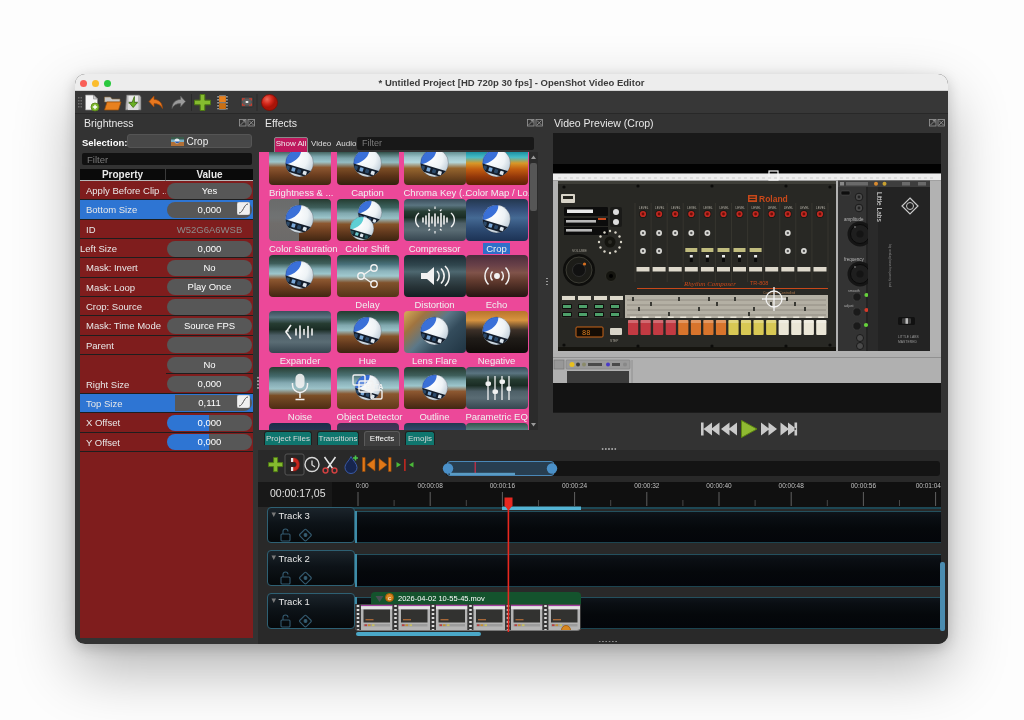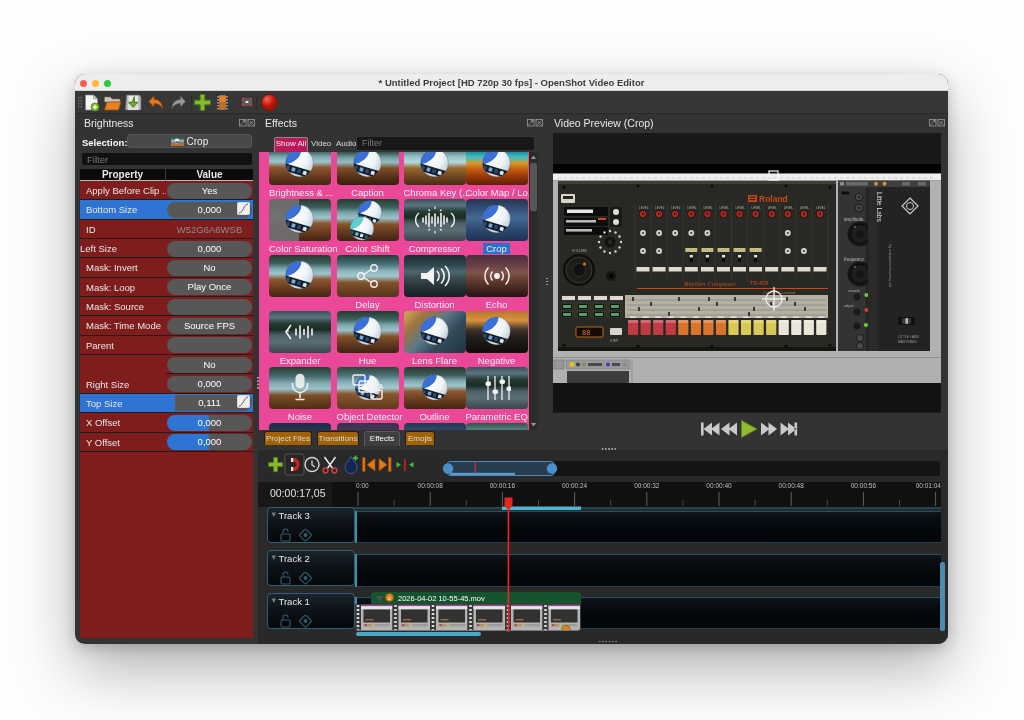--- a/index.html
+++ b/index.html
@@ -23,21 +23,21 @@
   .picons { position:absolute; width:16px; height:8px; }
   
   #props { position:absolute; left:1px; top:40px; width:181px; height:529px; background:#333; }
   .pill { position:absolute; background:#575757; border-radius:8px; height:16px;
           color:#fff; font-size:9.5px; text-align:center; line-height:16px; overflow:hidden; }
   
   #effects { position:absolute; left:183px; top:40px; width:288px; height:336px; background:#333; }
   .thumb { position:absolute; width:62px; height:42px; border-radius:4px; overflow:hidden; }
   .ov { position:absolute; }
   .tlabel { position:absolute; width:62px; height:12px; text-align:center; font-size:9.5px; color:#f0f0f0; white-space:nowrap; }
-  .tab { position:absolute; top:317px; height:14px; white-space:nowrap; overflow:hidden; background:#a16207; border:1px solid #1f1f1f; border-bottom:none;
+  .tab { position:absolute; top:317px; height:14px; white-space:nowrap; overflow:hidden; background:#0f766e; border:1px solid #1f1f1f; border-bottom:none;
          border-radius:3px 3px 0 0; color:#d8d8d8; font-size:8px; text-align:center; line-height:13px; }
   .tabactive { background:#3f3f3f; border-color:#5a5a5a; height:15px; color:#fff; }
   .bgA { background:linear-gradient(180deg,#263a30 0%,#3e5e5a 20%,#7fa9b0 33%,#9dc6cc 45%,#8d5831 58%,#6e3f20 76%,#402612 100%); }
   .bgB { background:linear-gradient(180deg,#1c3028 0%,#34544e 22%,#7aa2a8 36%,#94bcc2 46%,#7c4e26 60%,#5c3418 78%,#33200e 100%); }
   .bgC { background:linear-gradient(180deg,#33534a 0%,#5e8a8c 20%,#9cc4ca 34%,#b4d8dc 46%,#96662e 60%,#744a22 78%,#462c14 100%); }
   .bgD { background:linear-gradient(180deg,#1a5448 0%,#1e93a4 22%,#46bcc6 34%,#d89828 48%,#c45e10 62%,#94380a 80%,#5c2004 100%); }
   .bgE { background:linear-gradient(90deg,rgba(110,110,110,0.95) 0 48%,transparent 48%),linear-gradient(180deg,#263a30 0%,#3e5e5a 20%,#7fa9b0 33%,#9dc6cc 45%,#8d5831 58%,#6e3f20 76%,#402612 100%); }
   .bgF { background:linear-gradient(180deg,#243c30 0%,#3c625e 20%,#80a8ae 34%,#98c0c6 46%,#85542a 60%,#643a1e 78%,#3c2410 100%); }
   .bgG { background:linear-gradient(180deg,#3c4e5c 0%,#5a7480 15%,#263c32 30%,#1a2c24 44%,#4e6068 58%,#5a6c74 74%,#364650 100%); }
   .bgH { background:linear-gradient(180deg,#23374e 0%,#35507a 25%,#456a94 45%,#2e4c74 70%,#1c3254 100%); }
@@ -319,21 +319,21 @@
           <div class="pill" style="left:1px;top:1.6px;width:85px;background:#575757;">0,000</div>
         </div>
 <div class="abs" style="left:0;top:89.4px;width:86px;height:19.4px;border-bottom:1px solid #1e1e1e;line-height:19.4px;padding-left:6px;white-space:nowrap;overflow:hidden;">Mask: Invert</div>
 <div class="abs" style="left:86px;top:89.4px;width:87px;height:19.4px;border-bottom:1px solid #1e1e1e;">
           <div class="pill" style="left:1px;top:1.6px;width:85px;background:#575757;">No</div>
         </div>
 <div class="abs" style="left:0;top:108.8px;width:86px;height:19.4px;border-bottom:1px solid #1e1e1e;line-height:19.4px;padding-left:6px;white-space:nowrap;overflow:hidden;">Mask: Loop</div>
 <div class="abs" style="left:86px;top:108.8px;width:87px;height:19.4px;border-bottom:1px solid #1e1e1e;">
           <div class="pill" style="left:1px;top:1.6px;width:85px;background:#575757;">Play Once</div>
         </div>
-<div class="abs" style="left:0;top:128.1px;width:86px;height:19.4px;border-bottom:1px solid #1e1e1e;line-height:19.4px;padding-left:6px;white-space:nowrap;overflow:hidden;">Mask: Source</div>
+<div class="abs" style="left:0;top:128.1px;width:86px;height:19.4px;border-bottom:1px solid #1e1e1e;line-height:19.4px;padding-left:6px;white-space:nowrap;overflow:hidden;">Crop: Source</div>
 <div class="abs" style="left:86px;top:128.1px;width:87px;height:19.4px;border-bottom:1px solid #1e1e1e;">
           <div class="pill" style="left:1px;top:1.6px;width:85px;background:#575757;"></div>
         </div>
 <div class="abs" style="left:0;top:147.4px;width:86px;height:19.4px;border-bottom:1px solid #1e1e1e;line-height:19.4px;padding-left:6px;white-space:nowrap;overflow:hidden;">Mask: Time Mode</div>
 <div class="abs" style="left:86px;top:147.4px;width:87px;height:19.4px;border-bottom:1px solid #1e1e1e;">
           <div class="pill" style="left:1px;top:1.6px;width:85px;background:#575757;">Source FPS</div>
         </div>
 <div class="abs" style="left:0;top:166.8px;width:86px;height:19.4px;border-bottom:1px solid #1e1e1e;line-height:19.4px;padding-left:6px;white-space:nowrap;overflow:hidden;">Parent</div>
 <div class="abs" style="left:86px;top:166.8px;width:87px;height:19.4px;border-bottom:1px solid #1e1e1e;">
           <div class="pill" style="left:1px;top:1.6px;width:85px;background:#575757;"></div>

